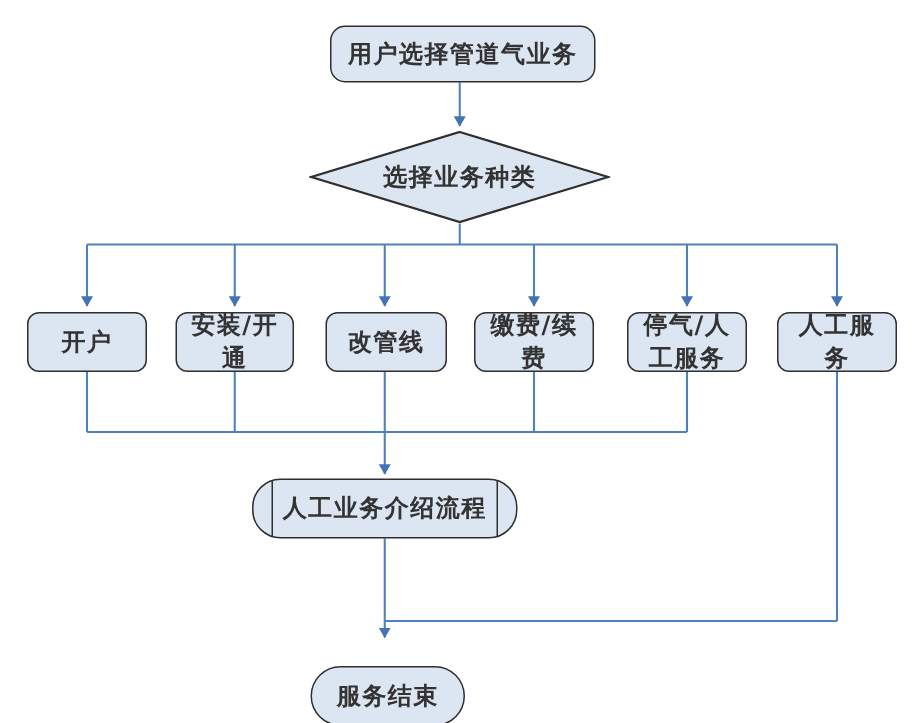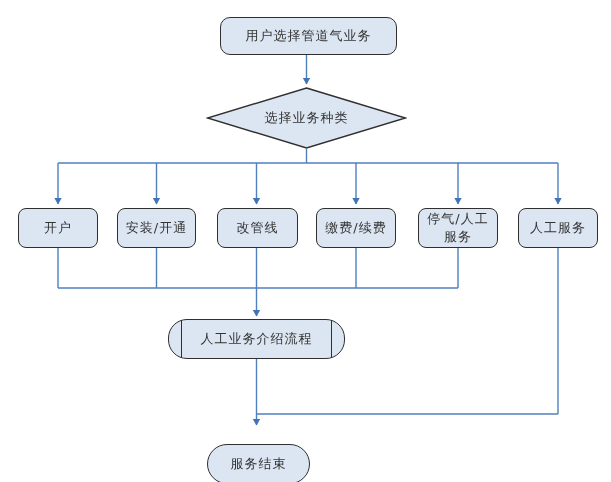--- a/index.html
+++ b/index.html
@@ -12,23 +12,24 @@
   }
   .wires{position:absolute;left:0;top:0;width:611px;height:482px;}
   .node{
     position:absolute;
     display:flex;align-items:center;justify-content:center;
     text-align:center;
     box-sizing:border-box;
     background:#dce6f2;
     border:1.5px solid #2f2f2f;
     color:#333333;
-    font-size:13px;
+    font-size:16px;
     line-height:1.35;
     letter-spacing:1px;
+    font-weight:bold;
   }
   .terminator-start{left:220px;top:17px;width:177px;height:38px;border-radius:10px;}
   .terminator-end{left:207px;top:428px;width:103px;height:40px;border-radius:20px;margin-top:16px;}
   .process{top:208px;height:40px;border-radius:8px;padding:2px 6px;}
   .p1{left:18px;width:80px;}
   .p2{left:117px;width:79px;}
   .p3{left:217px;width:81px;}
   .p4{left:316px;width:80px;}
   .p5{left:418px;width:80px;}
   .p6{left:518px;width:80px;}

